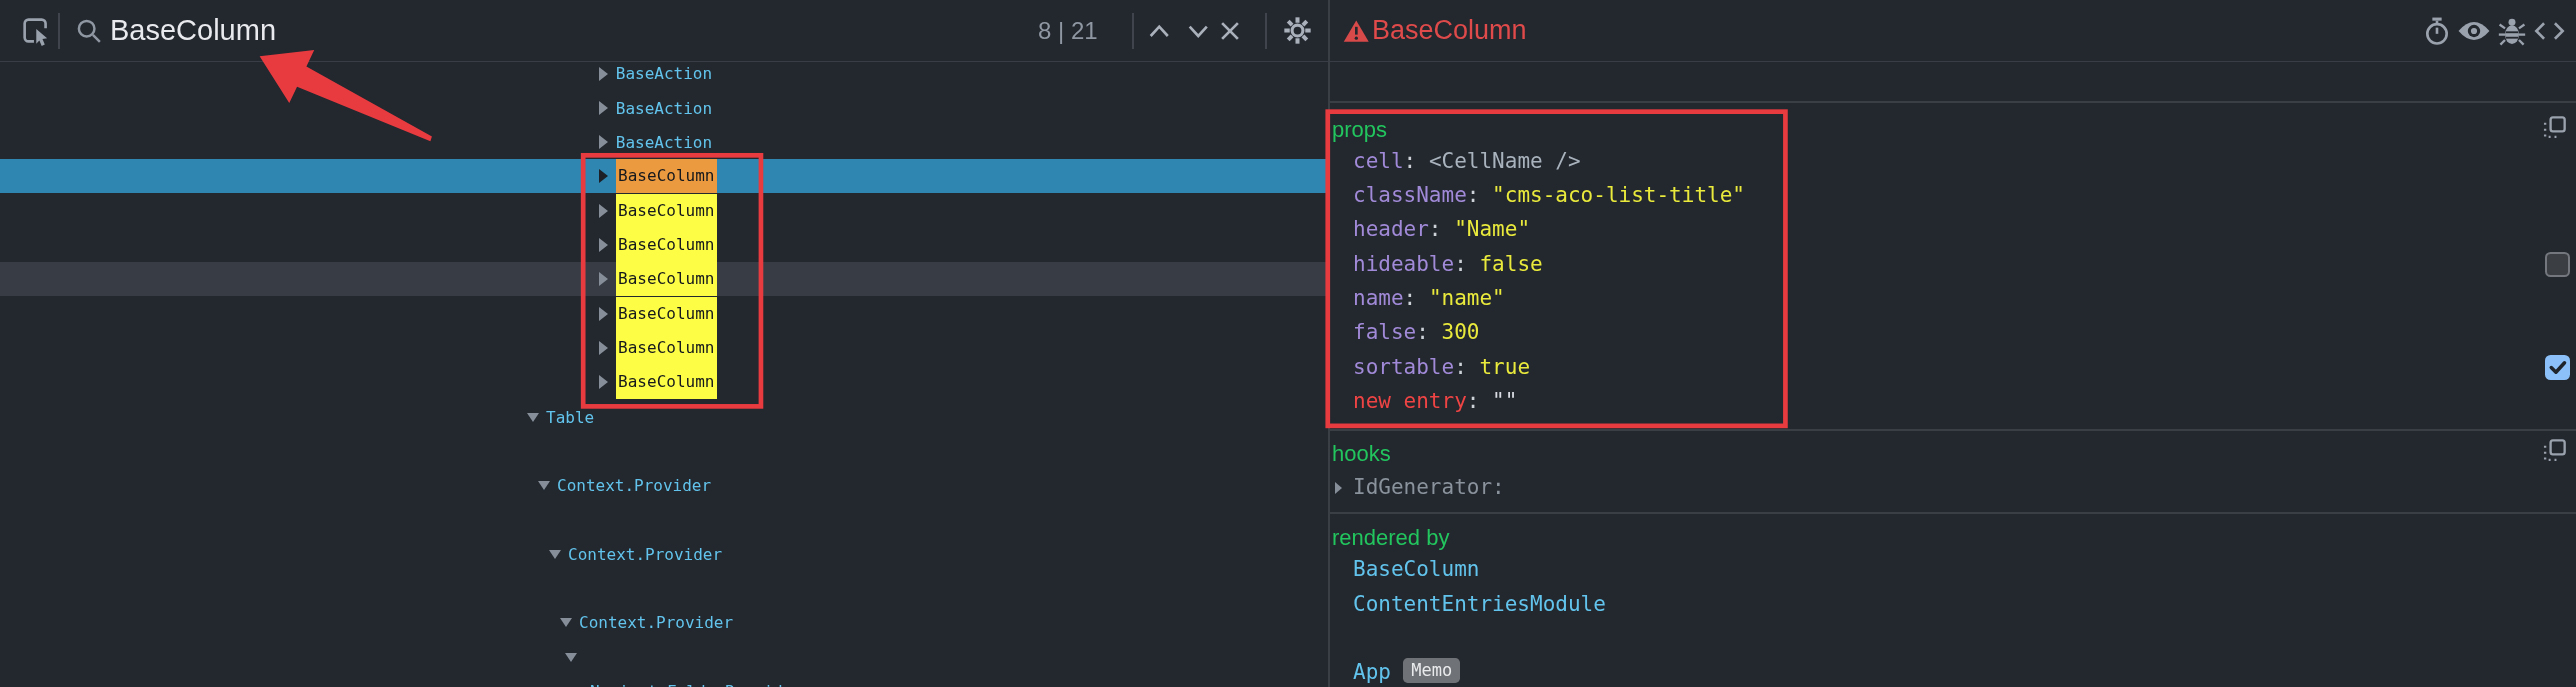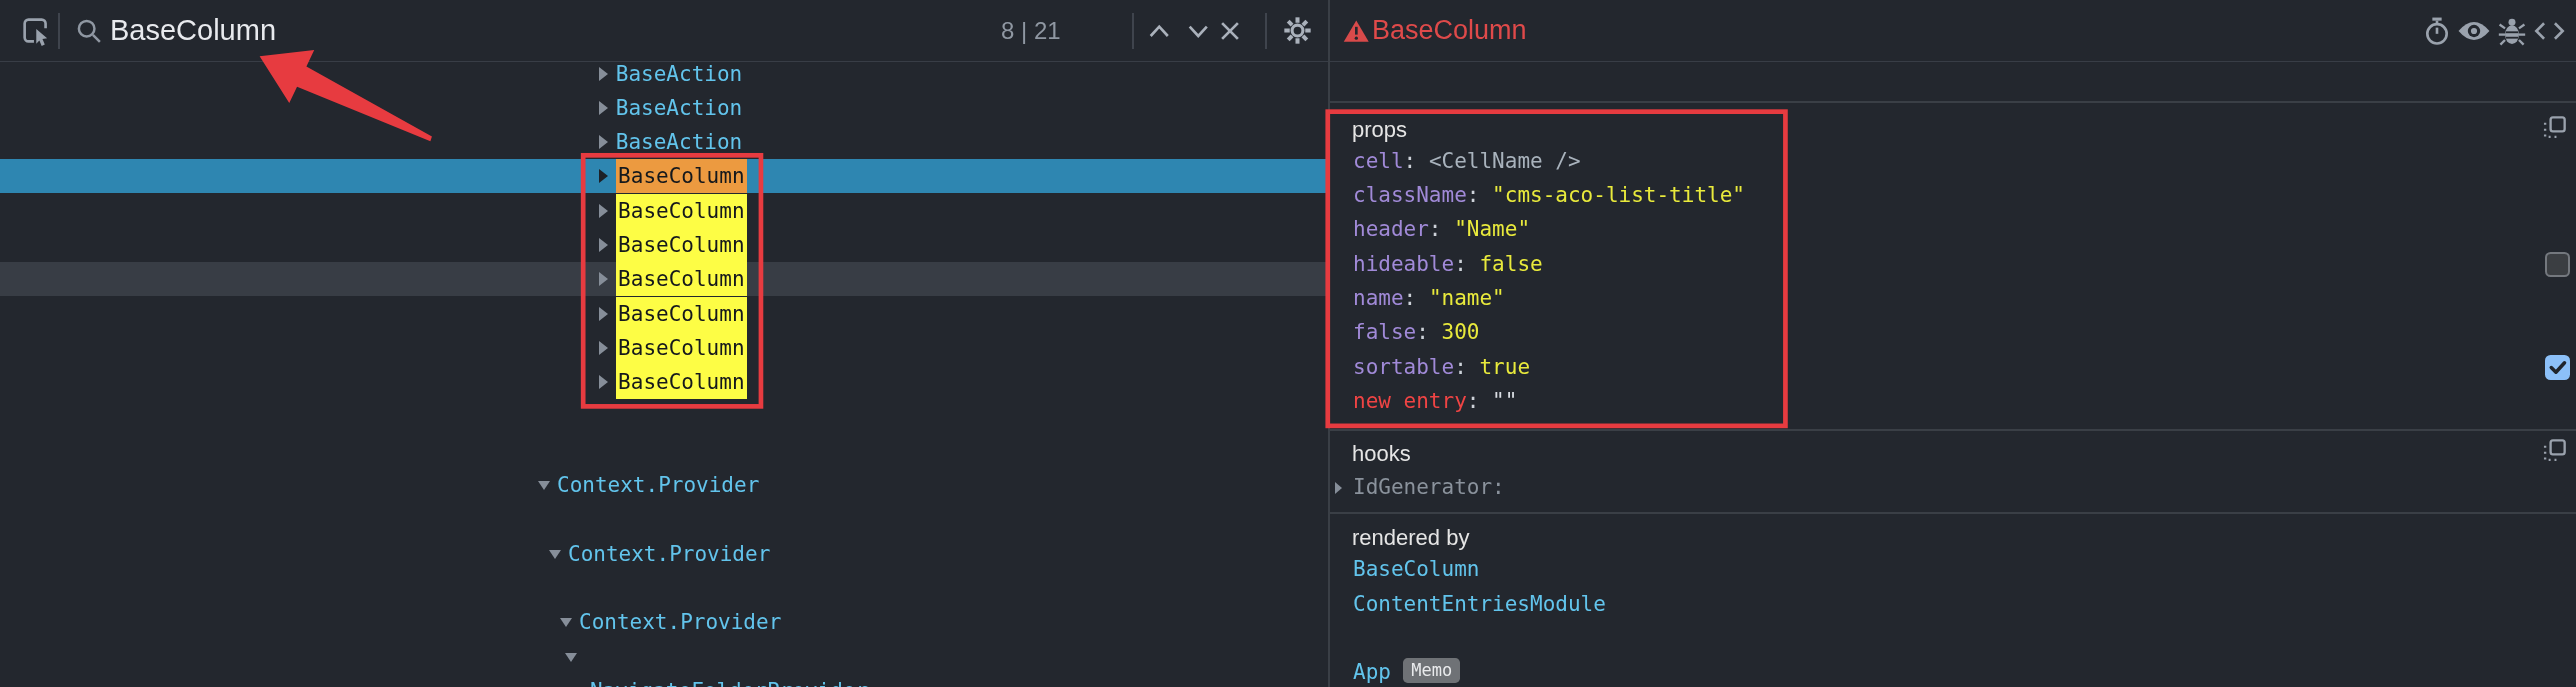--- a/index.html
+++ b/index.html
@@ -5,43 +5,43 @@
   html,body{margin:0;padding:0;background:#16181d;}
   .root{position:relative;width:2576px;height:688px;background:#23272e;overflow:hidden;
         font-family:"Liberation Sans",sans-serif;}
   
   .topbar{position:absolute;left:0;top:0;width:2576px;height:61px;background:#23272e;
           border-bottom:1.6px solid #383d46;}
   .vsep{position:absolute;top:12.5px;width:1.6px;height:36px;background:#3f444d;}
   .icon{position:absolute;}
   .search-query{position:absolute;left:110px;top:0;height:61px;line-height:61px;
                 color:#e8eaee;font-size:29px;}
-  .result-count{position:absolute;left:1001px;top:0;height:61px;line-height:61px;
+  .result-count{position:absolute;left:1038px;top:0;height:61px;line-height:61px;
                 color:#8f97a2;font-size:24px;text-align:center;}
   
   .insp-title{position:absolute;left:1372px;top:0;height:61px;line-height:61px;
               color:#df4a4a;font-size:27px;}
   
   .main-div{position:absolute;left:1328px;top:0;width:1.6px;height:688px;background:#3a3f46;}
   
   .tree{position:absolute;left:0;top:62px;width:1328px;height:625px;overflow:hidden;
-        font-family:"DejaVu Sans Mono",monospace;font-size:21px;}
+        font-family:"DejaVu Sans Mono",monospace;font-size:16px;}
   .trow{position:absolute;left:0;width:1328px;height:34px;display:flex;align-items:center;}
   .trow.sel{background:#2e86b1;}
   .trow.hov{background:#383d45;}
   .tri{width:0;height:0;border-style:solid;flex:none;}
   .tri.r{border-width:7px 0 7px 9.4px;border-color:transparent transparent transparent #868e99;margin-right:7.8px;}
   .tri.d{border-width:9.4px 6.2px 0 6.2px;border-color:#868e99 transparent transparent transparent;margin-right:7px;}
   .sel .tri.r{border-left-color:#1d2127;}
   .tlabel{color:#62c4ec;white-space:pre;}
   .hl-cur{background:#ec9a40;color:#15181c;height:34px;line-height:34px;padding:0 2.3px;}
   .hl-hit{background:#fdfd45;color:#15181c;height:34px;line-height:34px;padding:0 2.3px;}
   
   .rline{position:absolute;height:31px;line-height:31px;white-space:pre;}
-  .sec-h{color:#e5e5e5;font-size:22px;margin-left:20px;}
+  .sec-h{color:#22c55e;font-size:22px;}
   .hsep{position:absolute;left:1329px;width:1247px;height:1.6px;background:#3a3f46;}
   .mono{font-family:"DejaVu Sans Mono",monospace;font-size:21px;}
   .pk{color:#a18ad8;}
   .pk.muted{color:#ef4444;}
   .pc{color:#cdd2d9;}
   .pv-str{color:#e9ea3c;}
   .pv-el{color:#a9b3bd;}
   .pv-new{color:#d9dde3;}
   .hook-lbl{color:#8a929c;}
   .htri{display:inline-block;width:0;height:0;border-style:solid;
@@ -181,20 +181,24 @@
         <span class="tlabel hl-hit">BaseColumn</span>
       </div>
     <div class="trow" style="top:269px">
         <span class="tri r" style="margin-left:599px"></span>
         <span class="tlabel hl-hit">BaseColumn</span>
       </div>
     <div class="trow" style="top:303px">
         <span class="tri r" style="margin-left:599px"></span>
         <span class="tlabel hl-hit">BaseColumn</span>
       </div>
+    <div class="trow" style="top:338px">
+        <span class="tri d" style="margin-left:527px"></span>
+        <span class="tlabel">Table</span>
+      </div>
     <div class="trow" style="top:406px">
         <span class="tri d" style="margin-left:538px"></span>
         <span class="tlabel">Context.Provider</span>
       </div>
     <div class="trow" style="top:475px">
         <span class="tri d" style="margin-left:549px"></span>
         <span class="tlabel">Context.Provider</span>
       </div>
     <div class="trow" style="top:543px">
         <span class="tri d" style="margin-left:560px"></span>

